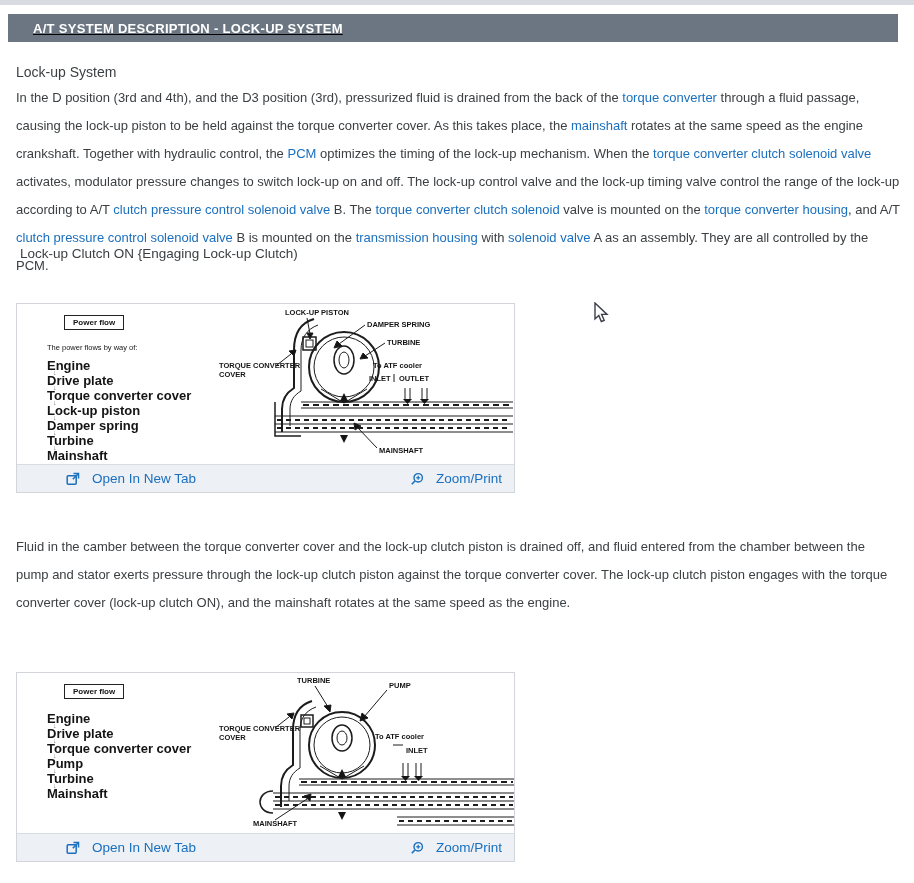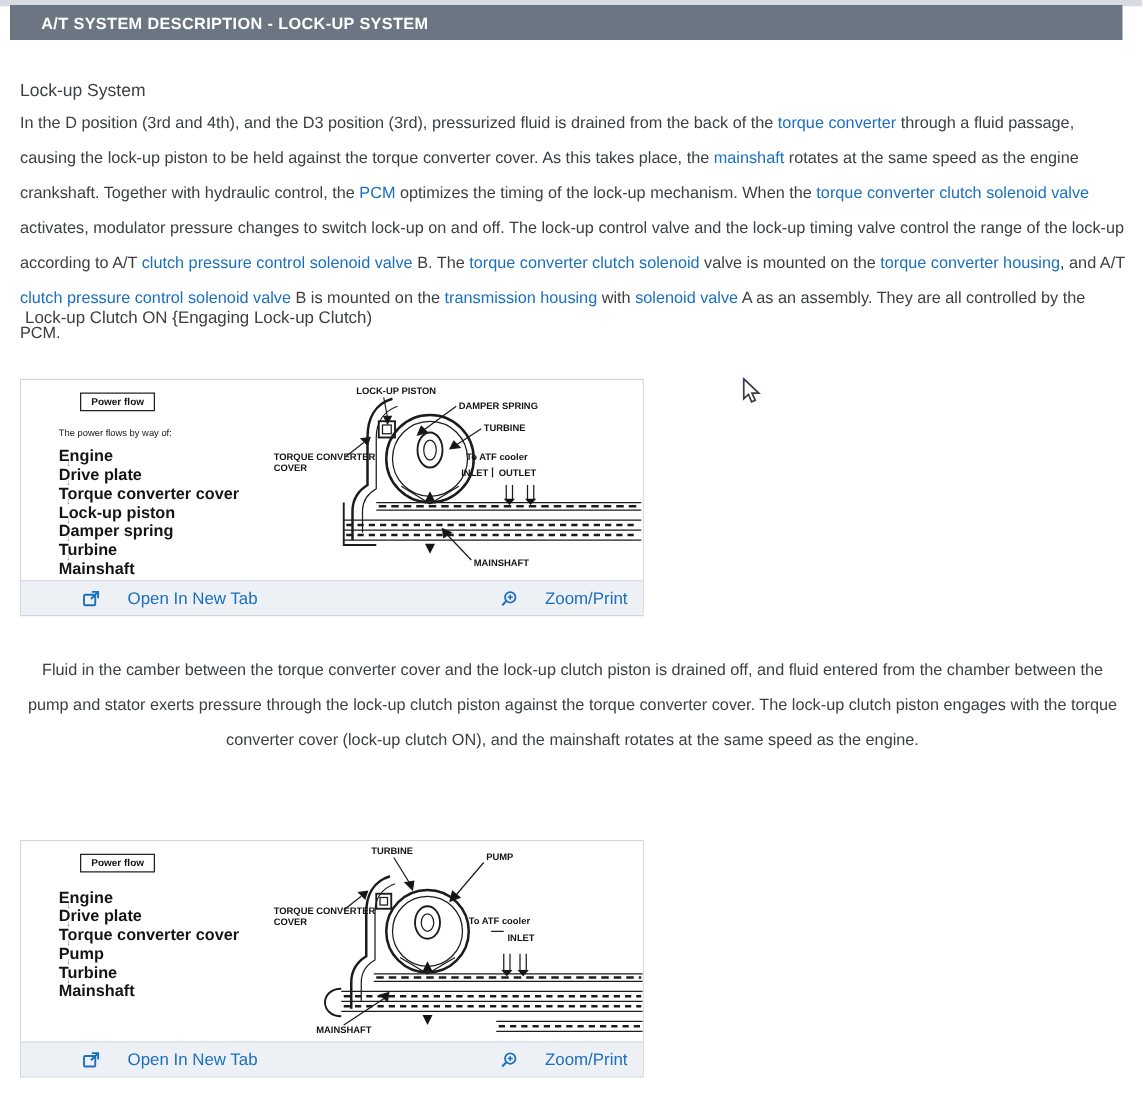--- a/index.html
+++ b/index.html
@@ -1,43 +1,43 @@
 <!DOCTYPE html>
 <html><head>
 <meta charset="utf-8">
 <style>
   * { margin:0; padding:0; box-sizing:border-box; }
   body { background:#fff; font-family:"Liberation Sans", sans-serif; }
   .page { position:relative; width:914px; height:883px; background:#fff; overflow:hidden; }
   .topstrip { position:absolute; left:0; top:0; width:914px; height:5px; background:#d9dbe2; }
-  .header-bar { position:absolute; left:8px; top:4px; width:890px; height:28px; background:#6b7682; display:flex; align-items:center; }
+  .header-bar { position:absolute; left:8px; top:14px; width:890px; height:28px; background:#6b7682; display:flex; align-items:center;text-decoration:underline; }
   .h-title { color:#ffffff; font-size:13px; font-weight:bold; letter-spacing:.3px; padding-left:25px; }
   .sec-head { position:absolute; left:16px; top:64px; font-size:14px; font-weight:normal; color:#3b3f42; }
   .para { position:absolute; left:16px; width:884px; font-size:13px; line-height:28px; color:#3c4043; }
   .para-1 { top:84px; }
-  .para-2 { top:522px;text-align:center; }
+  .para-2 { top:533px; }
   a.tlink { color:#1a6fbe; text-decoration:none; }
   .sub-head { position:absolute; left:20px; font-size:13.5px; font-weight:normal; color:#3b3f42; }
   .sub-on { top:246px; }
   .sub-off { top:614px; }
   .figure { position:absolute; left:16px; width:499px; height:190px; border:1px solid #d2d5da; background:#fff; }
   .fig-on { top:303px; }
   .fig-off { top:672px; }
   .fig-image { position:relative; width:100%; height:161px; background:#fff; overflow:hidden; }
   .powerflow { position:absolute; left:30px; top:7px; width:170px; color:#141414; }
   .pf-box { display:inline-block; border:1.5px solid #222; padding:2px 8px; font-size:8px; font-weight:bold; margin-left:17px; }
   .pf-intro { font-size:7.5px; font-weight:normal; margin-top:13px; }
   .pf-steps { margin-top:10px; }
   .pf-step { font-size:13px; font-weight:bold; line-height:7px; }
   .pf-arrow { display:block; color:#777; font-size:7px; line-height:6px; margin:1px 0 1px 6px; }
   .pf-arrow::before { content:"\2193"; }
   .diagram { position:absolute; left:200px; top:0; }
   .diagram text { font-size:7.5px; font-weight:bold; fill:#141414; font-family:"Liberation Sans", sans-serif; }
   .fig-footer { position:absolute; left:0; bottom:0; width:100%; height:28px; background:#edf0f5; border-top:1px solid #d9dde3; display:flex; justify-content:space-between; align-items:center; padding:0 12px; }
-  .fig-link { display:flex; align-items:center; gap:22px; color:#1a6fbe; font-size:13.5px; text-decoration:none; cursor:pointer;padding-left:37px; }
+  .fig-link { display:flex; align-items:center; gap:12px; color:#1a6fbe; font-size:13.5px; text-decoration:none; cursor:pointer;padding-left:37px; }
   .cursor { position:absolute; left:593px; top:302px; }
 </style>
 </head>
 <body>
 
 <div class="page">
   <div class="topstrip"></div>
 
   <div class="header-bar">
     <span class="h-title">A/T SYSTEM DESCRIPTION - LOCK-UP SYSTEM</span>

